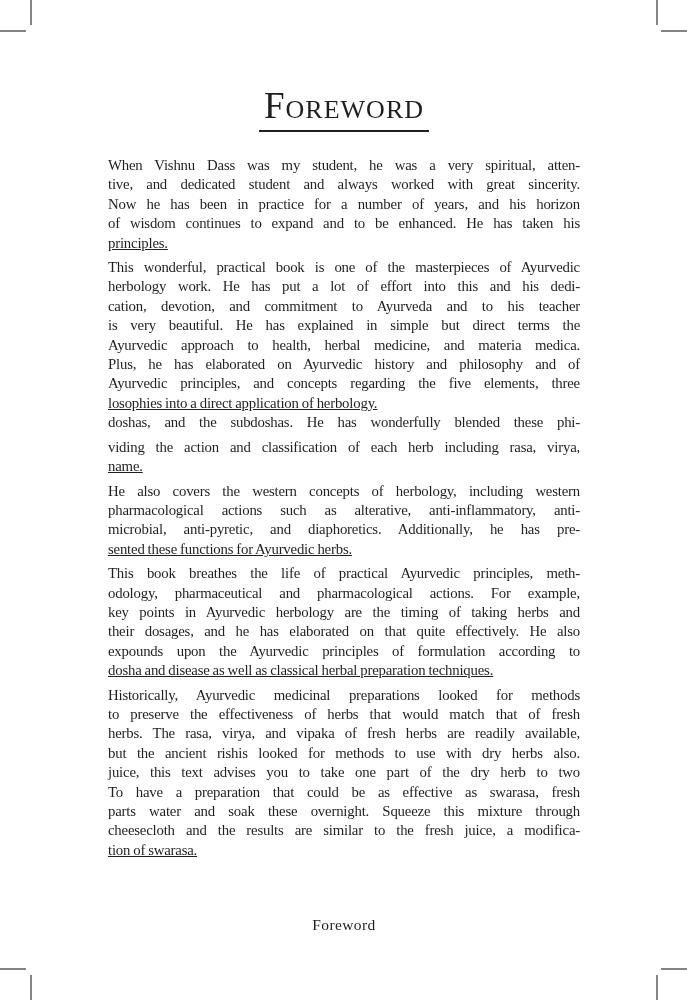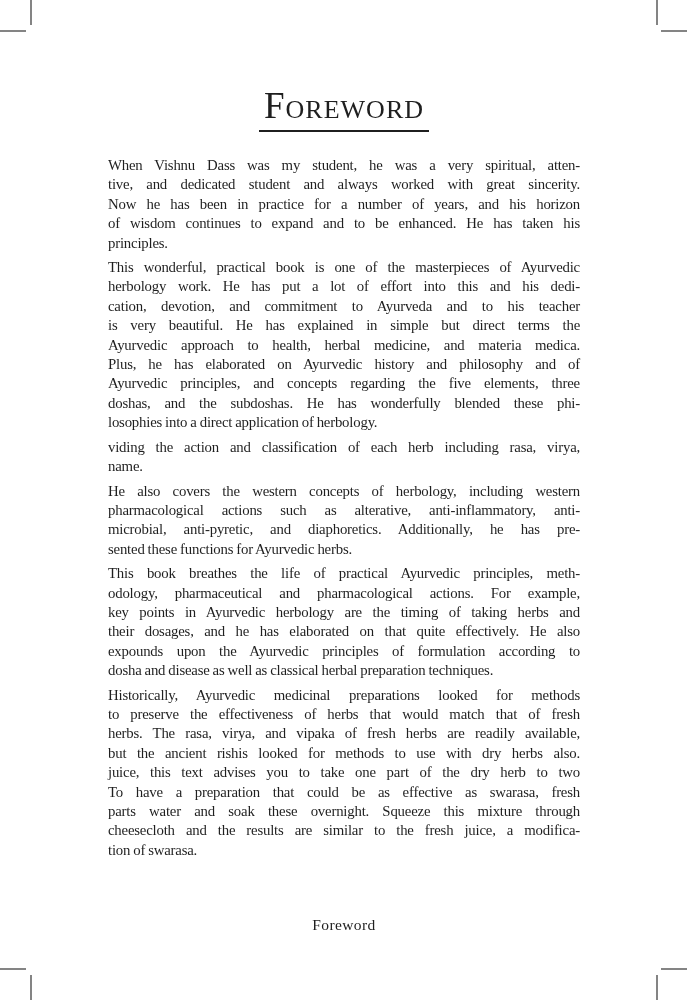--- a/index.html
+++ b/index.html
@@ -71,20 +71,21 @@
   }
   .para{margin:0 0 5px 0;}
   .para:last-child{margin-bottom:12px;}
   .line{
     display:block;
     text-align:justify;
     text-align-last:justify;
   }
   .line.last{
     text-align-last:left;
+    text-decoration:underline;
   }
 
   
   .footer{
     position:absolute;
     left:108px;
     top:916px;
     width:472px;
     text-align:center;
     font-size:15.5px;
@@ -118,22 +119,22 @@
         <span class="line last">principles.</span>
       </div>
       <div class="para">
         <span class="line">This wonderful, practical book is one of the masterpieces of Ayurvedic</span>
         <span class="line">herbology work. He has put a lot of effort into this and his dedi-</span>
         <span class="line">cation, devotion, and commitment to Ayurveda and to his teacher</span>
         <span class="line">is very beautiful. He has explained in simple but direct terms the</span>
         <span class="line">Ayurvedic approach to health, herbal medicine, and materia medica.</span>
         <span class="line">Plus, he has elaborated on Ayurvedic history and philosophy and of</span>
         <span class="line">Ayurvedic principles, and concepts regarding the five elements, three</span>
+        <span class="line last">losophies into a direct application of herbology.</span>
         <span class="line">doshas, and the subdoshas. He has wonderfully blended these phi-</span>
-        <span class="line last">losophies into a direct application of herbology.</span>
       </div>
       <div class="para">
         <span class="line">viding the action and classification of each herb including rasa, virya,</span>
         <span class="line last">name.</span>
       </div>
       <div class="para">
         <span class="line">He also covers the western concepts of herbology, including western</span>
         <span class="line">pharmacological actions such as alterative, anti-inflammatory, anti-</span>
         <span class="line">microbial, anti-pyretic, and diaphoretics. Additionally, he has pre-</span>
         <span class="line last">sented these functions for Ayurvedic herbs.</span>

